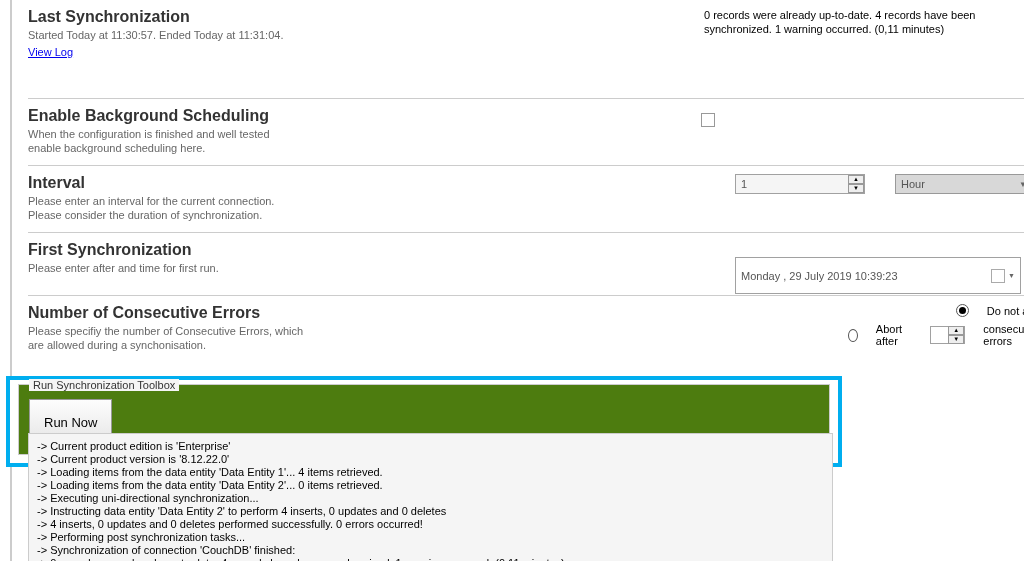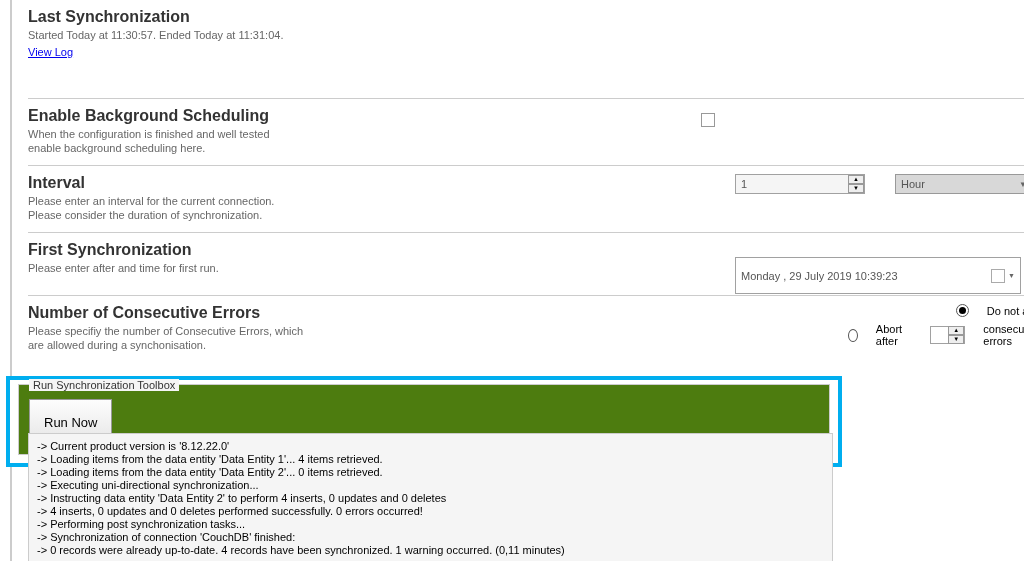--- a/index.html
+++ b/index.html
@@ -258,20 +258,23 @@
 <body>
 
 <div class="left-border"></div>
 
 <div class="content">
 
   <div class="section last-sync">
     <div class="section-title">Last Synchronization</div>
     <div class="section-desc">Started  Today at 11:30:57. Ended Today at 11:31:04.</div>
     <a class="view-log">View Log</a>
+    <div class="section-controls">
+      <div class="status-text">0 records were already up-to-date. 4 records have been synchronized. 1 warning occurred. (0,11 minutes)</div>
+    </div>
     <div style="height:30px"></div>
   </div>
 
   <div class="section" style="position:relative;">
     <div class="section-title">Enable Background Scheduling</div>
     <div class="section-desc">When the configuration is finished and well tested</div>
     <div class="section-desc">enable background scheduling here.</div>
     <div class="checkbox"></div>
   </div>
 
@@ -335,20 +338,21 @@
 <div class="highlight-box" style="position:absolute; left:6px; top:368px; width:836px;">
   <div class="toolbox-fieldset">
     <div class="fieldset-legend">Run Synchronization Toolbox</div>
     <div>
       <button class="run-btn">Run Now</button>
     </div>
   </div>
 </div>
 
 <div class="log-panel" style="position:absolute; left:28px; top:427px;">
+  <div class="log-line">-&gt; Current product edition is 'Enterprise'</div>
   <div class="log-line">-&gt; Current product version is '8.12.22.0'</div>
   <div class="log-line">-&gt; Loading items from the data entity 'Data Entity 1'... 4 items retrieved.</div>
   <div class="log-line">-&gt; Loading items from the data entity 'Data Entity 2'... 0 items retrieved.</div>
   <div class="log-line">-&gt; Executing uni-directional synchronization...</div>
   <div class="log-line">-&gt; Instructing data entity 'Data Entity 2' to perform 4 inserts, 0 updates and 0 deletes</div>
   <div class="log-line">-&gt; 4 inserts, 0 updates and 0 deletes performed successfully. 0 errors occurred!</div>
   <div class="log-line">-&gt; Performing post synchronization tasks...</div>
   <div class="log-line">-&gt; Synchronization of connection 'CouchDB' finished:</div>
   <div class="log-line">-&gt; 0 records were already up-to-date. 4 records have been synchronized. 1 warning occurred. (0,11 minutes)</div>
 </div>

